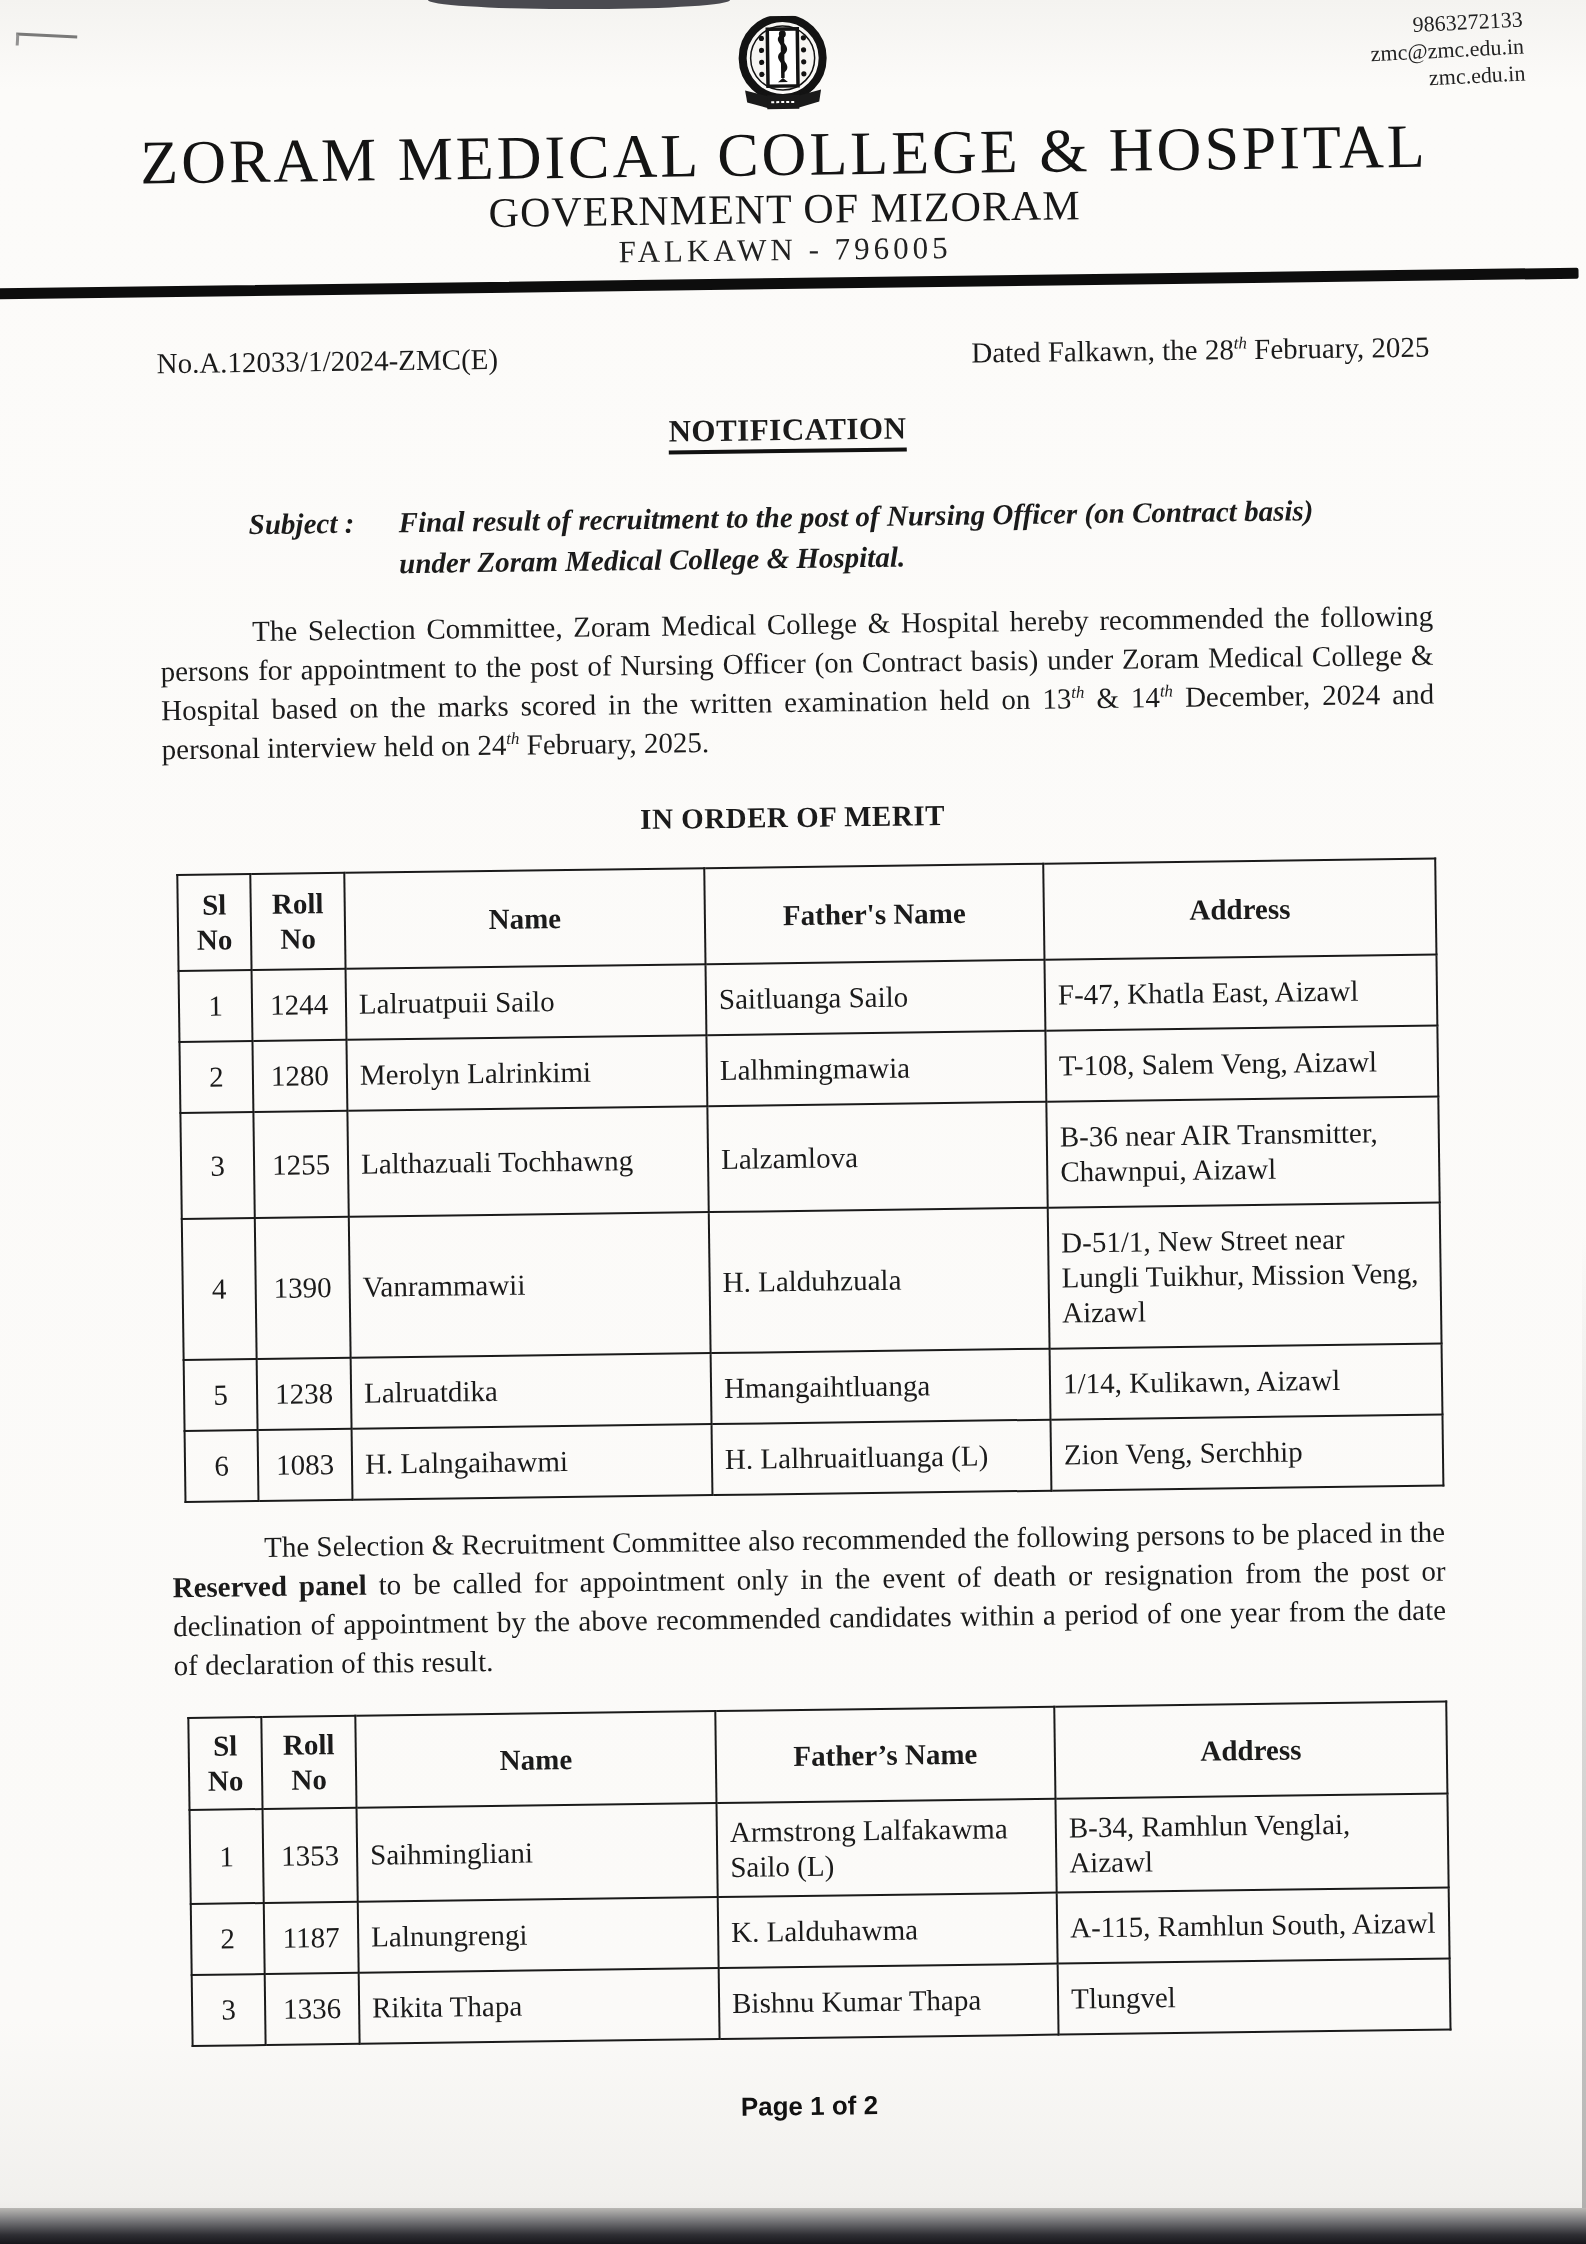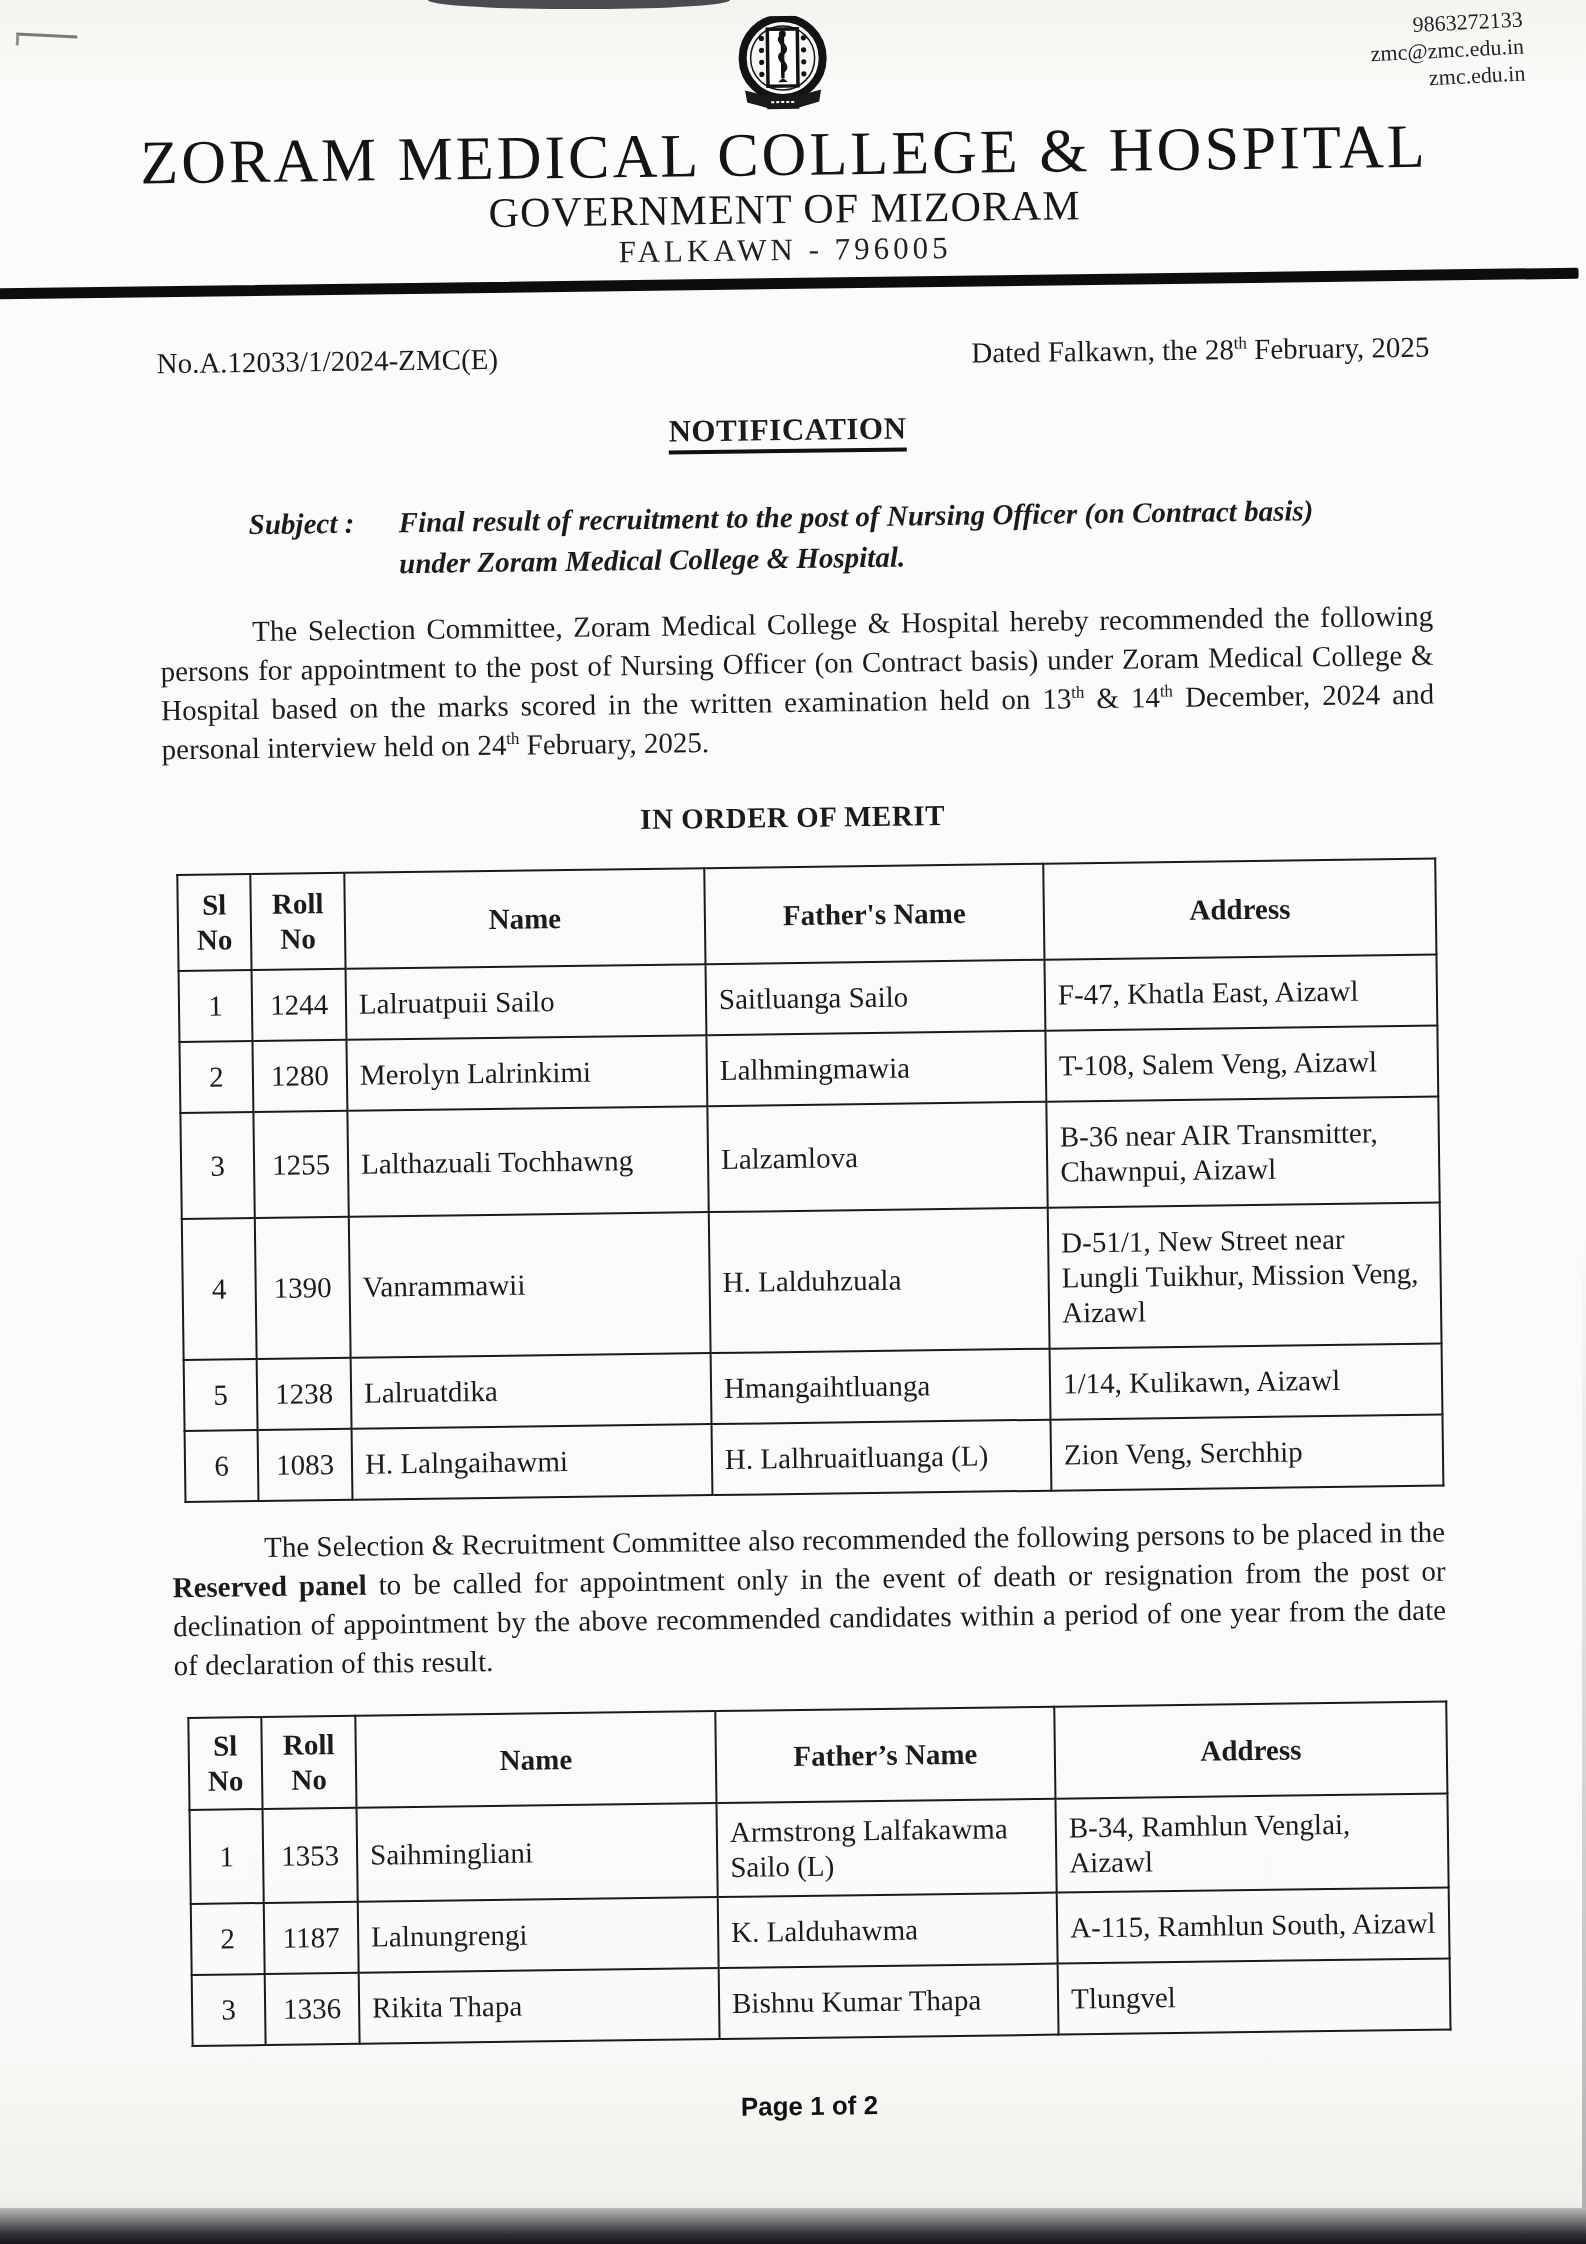--- a/index.html
+++ b/index.html
@@ -47,21 +47,21 @@
     margin:0;font-weight:normal;font-size:42px;letter-spacing:1px;line-height:46px;color:#181818;
   }
   .org-address{font-size:31px;letter-spacing:4px;line-height:36px;color:#222;}
   .head-rule{height:11px;background:#0d0d0d;margin-top:10px;border-radius:2px;}
 
   
   .ref-row{
     display:flex;justify-content:space-between;align-items:baseline;
     margin:50px 150px 0 163px;font-size:29px;
   }
-  sup{font-size:58%;vertical-align:super;line-height:0;}
+  sup{font-size:58%;vertical-align:super;line-height:0;font-style:italic;}
 
   .notif-wrap{text-align:center;margin-top:40px;}
   .notif-heading{
     display:inline-block;font-weight:bold;font-size:31px;letter-spacing:.5px;
     border-bottom:4px solid #111;padding-bottom:1px;
   }
 
   .subject{
     display:flex;margin:44px 170px 0 253px;
     font-weight:bold;font-style:italic;font-size:29px;line-height:41px;

